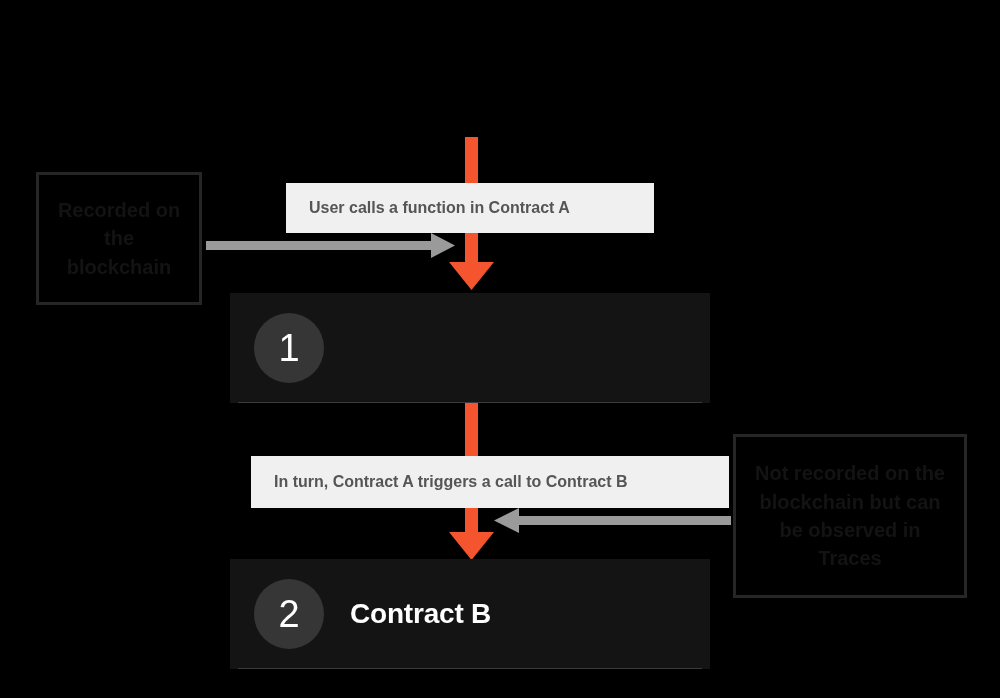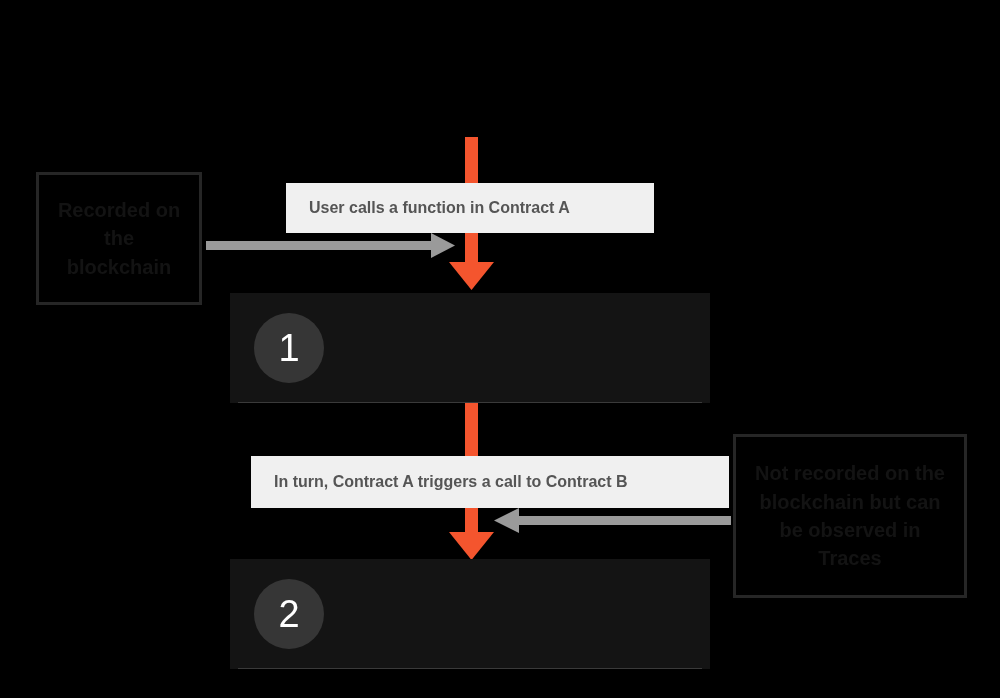--- a/index.html
+++ b/index.html
@@ -150,20 +150,21 @@
     <div class="node-badge">
       <span class="num">1</span>
     </div>
     <div class="node-underline"></div>
   </div>
 
   <div class="node" id="node-cb">
     <div class="node-badge">
       <span class="num">2</span>
     </div>
+    <div class="node-title">Contract B</div>
     <div class="node-underline"></div>
   </div>
 
   <div class="chip" id="chip-1">
     <span>User calls a function in Contract A</span>
   </div>
   <div class="chip" id="chip-2">
     <span>In turn, Contract A triggers a call to Contract B</span>
   </div>
 

